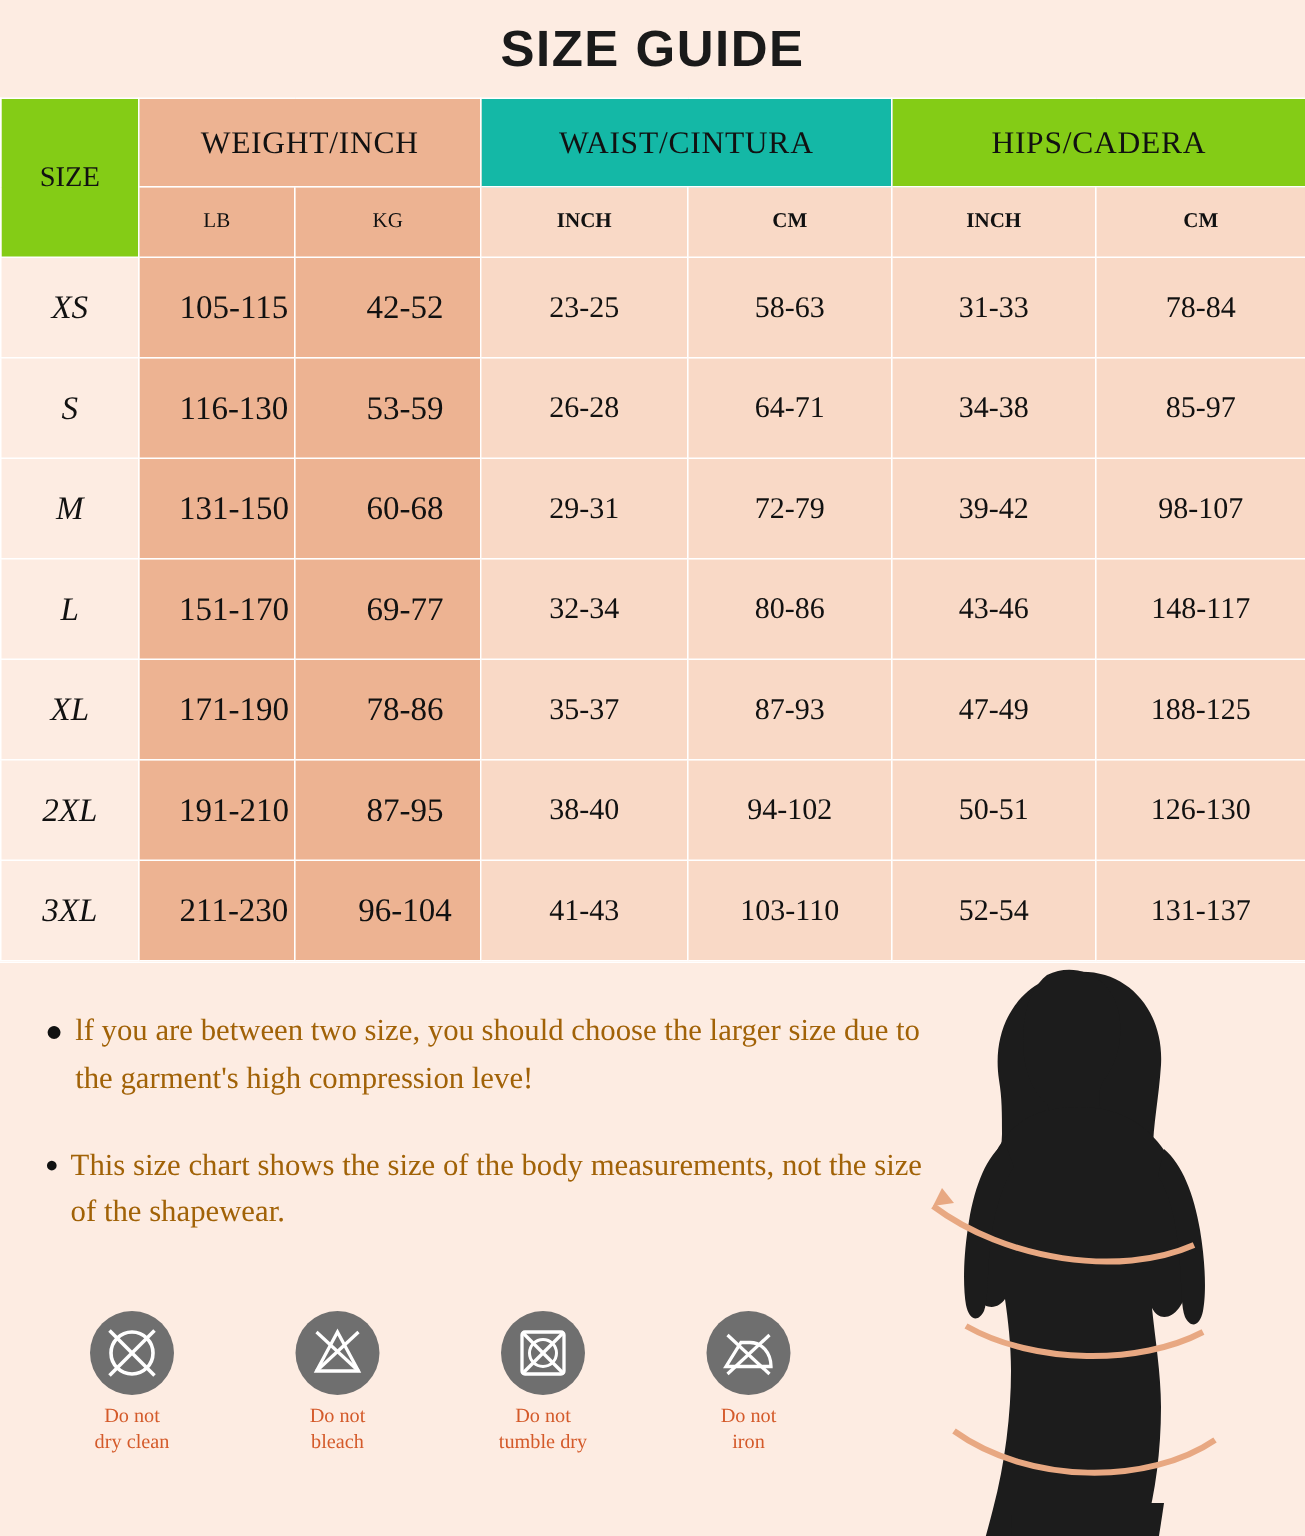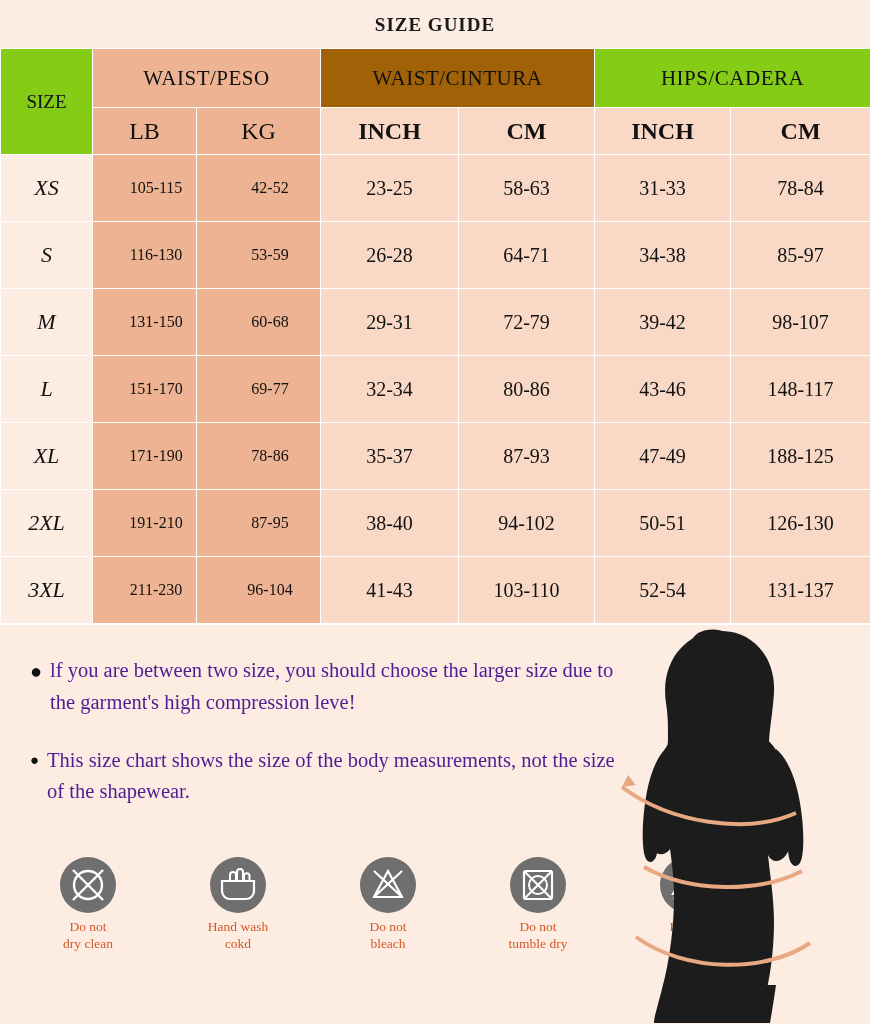--- a/index.html
+++ b/index.html
@@ -17,25 +17,25 @@
   }
   .page {
     width: 870px;
     height: 1024px;
     position: relative;
     background: #fdece2;
   }
   
   .title {
     text-align: center;
-    font-size: 19px;
+    font-size: 34px;
     font-weight: bold;
     letter-spacing: 1px;
     padding: 14px 0 12px 0;
-    font-family: Liberation Serif, serif;
+    font-family: Liberation Sans, sans-serif;
   }
   
   table.size-table {
     width: 870px;
     border-collapse: collapse;
     table-layout: fixed;
     background: #fdece2;
   }
   table.size-table td, table.size-table th {
     border: 1px solid #ffffff;
@@ -45,42 +45,42 @@
     color: #111;
   }
   .grp-head {
     font-size: 21px;
     font-weight: bold;
     letter-spacing: 0.5px;
     height: 56px;
     background: #edb392;
   }
   .sub-head {
-    font-size: 24px;
+    font-size: 14px;
     font-weight: bold;
     height: 44px;
     background: #edb392;
   }
   .sub-head.plain {
     background: #f9d9c6;
     font-weight: bold;
   }
   .size-head {
     font-size: 19px;
     font-weight: bold;
     background: #84cc16;
   }
   td.size-cell {
     font-size: 22px;
     height: 64px;
     background: #fdece2;
     font-style: italic;
   }
   td.weight-cell {
-    font-size: 16px;
+    font-size: 22px;
     height: 64px;
     background: #edb392;
     padding-left: 24px;
   }
   td.plain-cell {
     font-size: 20px;
     height: 64px;
     background: #f9d9c6;
   }
   .col-size  { width: 92px; }
@@ -112,29 +112,29 @@
     font-size: 20px;
     line-height: 1;
     padding-top: 6px;
     margin-right: 8px;
     color: #111;
   }
   .note-text {
     font-size: 20.5px;
     line-height: 1.55;
     font-family: "Liberation Serif", serif;
-    color: #4c1d95;
+    color: #a16207;
   }
   
   .care-row {
     position: absolute;
     left: 36px;
     top: 232px;
     display: flex;
-    gap: 46px;
+    gap: 33px;
   }
   .care-item {
     width: 104px;
     text-align: center;
   }
   .care-circle {
     width: 56px;
     height: 56px;
     border-radius: 50%;
     background: #6f6f6f;
@@ -172,22 +172,22 @@
         <col class="col-lb">
         <col class="col-kg">
       <col class="col-in1">
         <col class="col-cm1">
       <col class="col-in2">
         <col class="col-cm2">
     </colgroup>
     <thead>
       <tr>
         <th class="size-head" rowspan="2">SIZE</th>
-        <th class="grp-head" colspan="2">WAIST/PESO</th>
-        <th class="grp-head plain" colspan="2" style="background:#a16207;">WAIST/CINTURA</th>
+        <th class="grp-head" colspan="2">WEIGHT/INCH</th>
+        <th class="grp-head plain" colspan="2" style="background:#14b8a6;">WAIST/CINTURA</th>
         <th class="grp-head plain" colspan="2" style="background:#84cc16;">HIPS/CADERA</th>
       </tr>
       <tr>
         <th class="sub-head">LB</th>
         <th class="sub-head">KG</th>
         <th class="sub-head plain">INCH</th>
         <th class="sub-head plain">CM</th>
         <th class="sub-head plain">INCH</th>
         <th class="sub-head plain">CM</th>
       </tr>
@@ -279,32 +279,20 @@
           <svg width="56" height="56" viewBox="0 0 56 56">
             <circle cx="28" cy="28" r="14" fill="none" stroke="#fff" stroke-width="2.4"></circle>
             <line x1="13" y1="13" x2="43" y2="43" stroke="#fff" stroke-width="2.4"></line>
             <line x1="43" y1="13" x2="13" y2="43" stroke="#fff" stroke-width="2.4"></line>
           </svg>
         </div>
         <div class="care-label" style="white-space:pre-line;">Do not
 dry clean</div>
       </div>
 
-      <div class="care-item">
-        <div class="care-circle">
-          <svg width="56" height="56" viewBox="0 0 56 56">
-            <path d="M12 24 h32 v10 a8 8 0 0 1 -8 8 h-16 a8 8 0 0 1 -8 -8 z" fill="none" stroke="#fff" stroke-width="2.2"></path>
-            <path d="M20 24 v-6 a3 3 0 0 1 6 0 v6" fill="none" stroke="#fff" stroke-width="2"></path>
-            <path d="M27 24 v-9 a3 3 0 0 1 6 0 v9" fill="none" stroke="#fff" stroke-width="2"></path>
-            <path d="M34 24 v-6 a3 3 0 0 1 5.5 0 v6" fill="none" stroke="#fff" stroke-width="2"></path>
-          </svg>
-        </div>
-        <div class="care-label" style="white-space:pre-line;">Hand wash
-cokd</div>
-      </div>
 
       <div class="care-item">
         <div class="care-circle">
           <svg width="56" height="56" viewBox="0 0 56 56">
             <path d="M28 14 L42 40 H14 Z" fill="none" stroke="#fff" stroke-width="2.2"></path>
             <line x1="14" y1="14" x2="42" y2="40" stroke="#fff" stroke-width="2.2"></line>
             <line x1="42" y1="14" x2="14" y2="40" stroke="#fff" stroke-width="2.2"></line>
           </svg>
         </div>
         <div class="care-label" style="white-space:pre-line;">Do not

